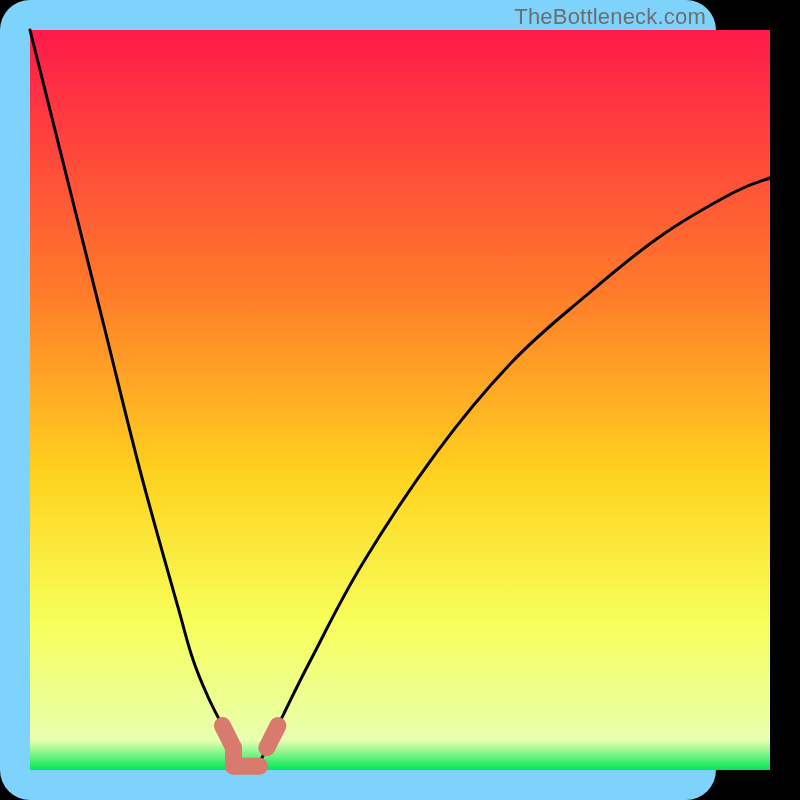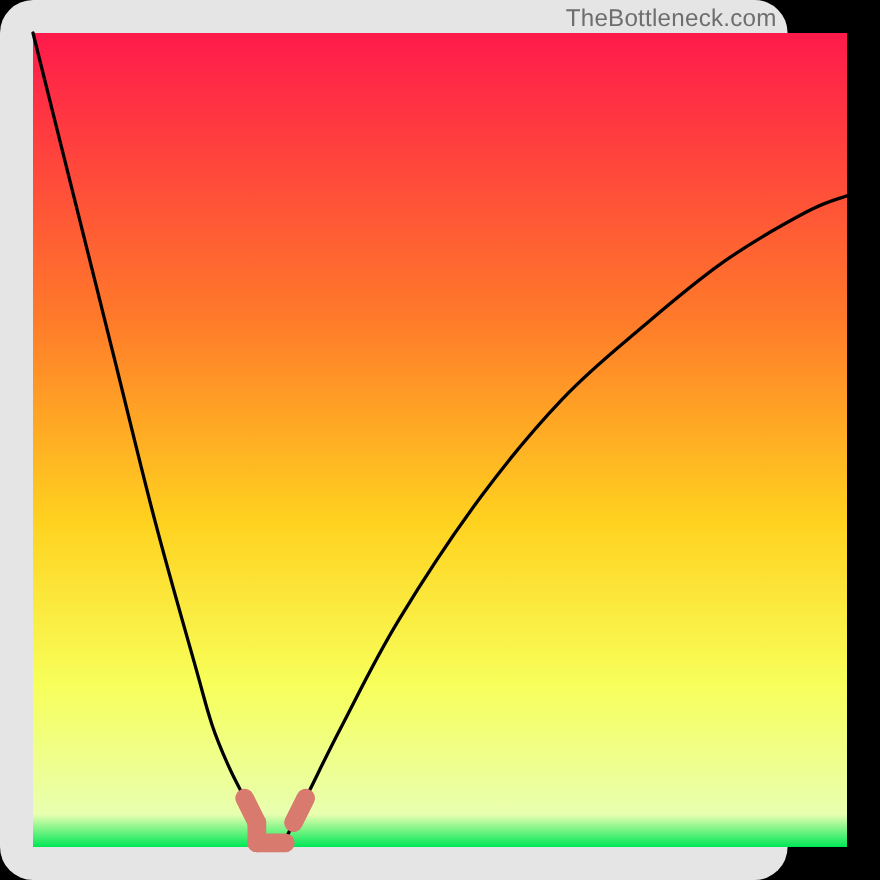--- a/index.html
+++ b/index.html
@@ -10,21 +10,21 @@
     background: #000;
     overflow: hidden;
     font-family: Arial, Helvetica, sans-serif;
   }
   .frame {
     position: absolute;
     left: 0;
     top: 0;
     width: 716px;
     height: 800px;
-    background: #e5e5e5;
+    background: #7dd3fc;
     border-radius: 30px;
   }
   .watermark {
     position: absolute;
     top: 4px;
     right: 10px;
     color: #6e6e6e;
     font-size: 22px;
     font-weight: 500;
     letter-spacing: 0.2px;

